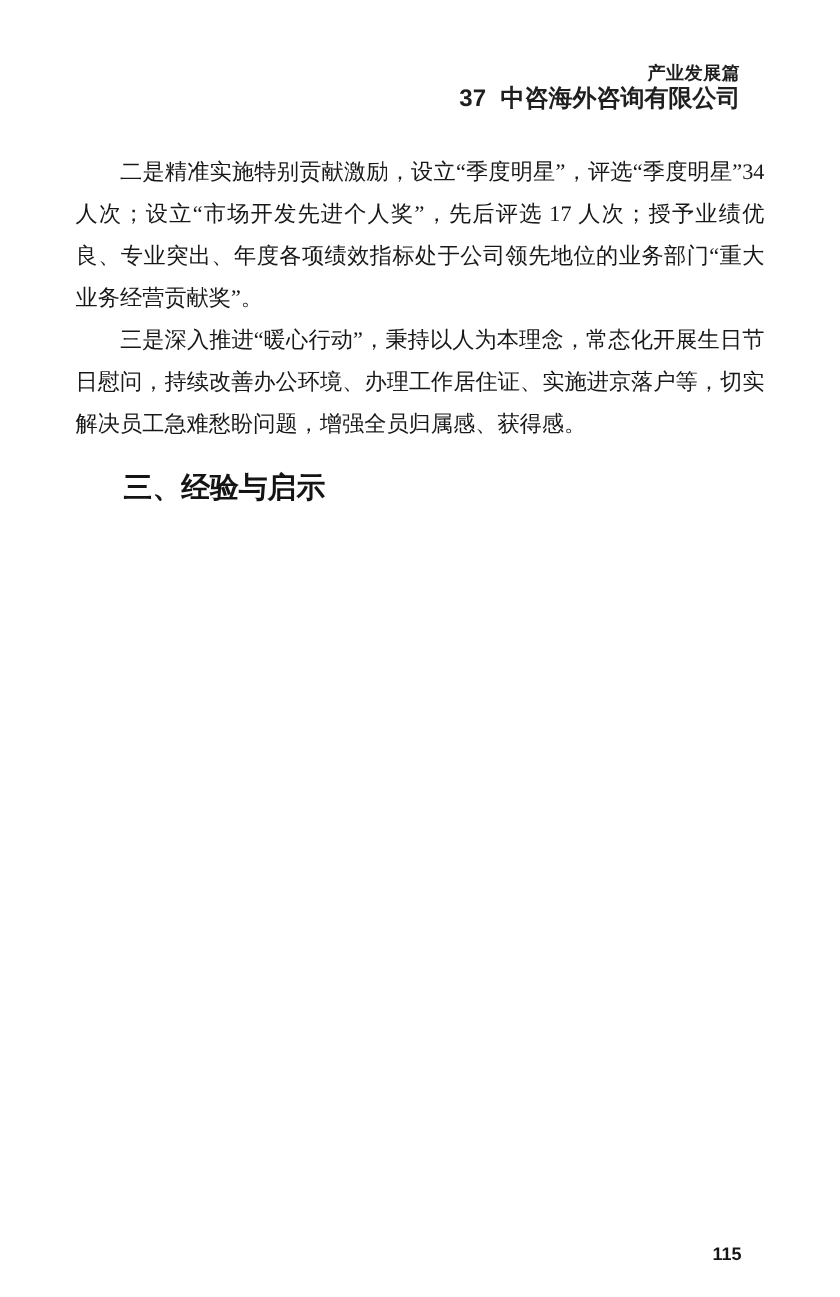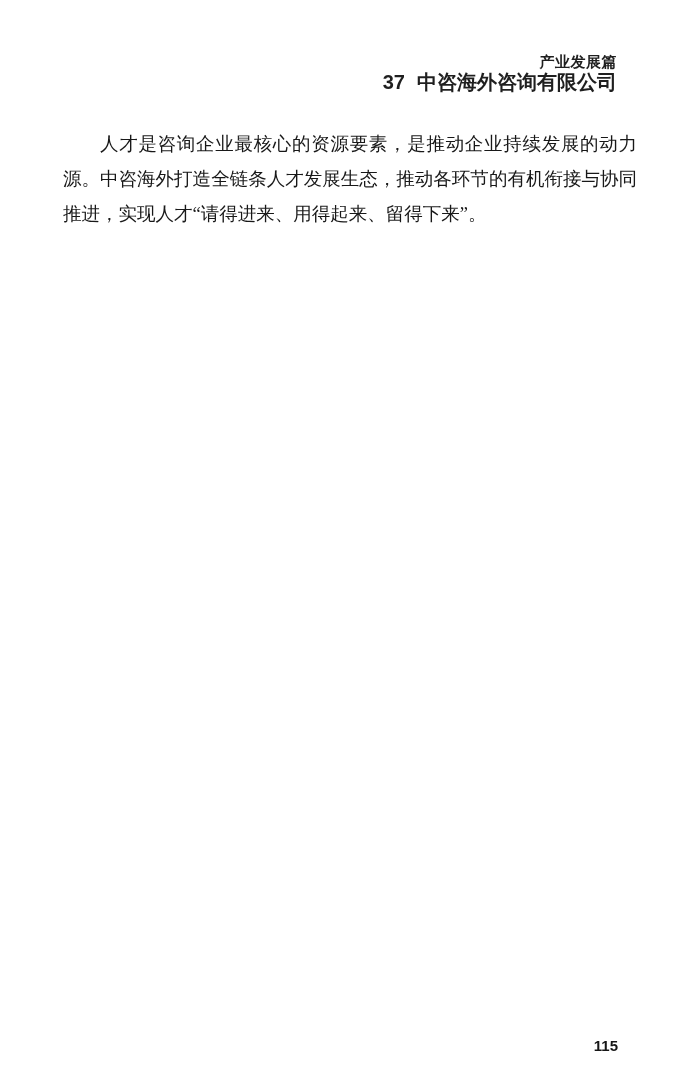--- a/index.html
+++ b/index.html
@@ -78,20 +78,22 @@
 <div class="page">
 
   <div class="page-header">
     <div class="header-title">产业发展篇</div>
     <div class="header-sub">
       <span class="chapter-num">37</span><span>中咨海外咨询有限公司</span>
     </div>
   </div>
 
   <div class="body-text">
+    <p>二是精准实施特别贡献激励，设立“季度明星”，评选“季度明星”34 人次；设立“市场开发先进个人奖”，先后评选 17 人次；授予业绩优良、专业突出、年度各项绩效指标处于公司领先地位的业务部门“重大业务经营贡献奖”。</p>
+    <p>三是深入推进“暖心行动”，秉持以人为本理念，常态化开展生日节日慰问，持续改善办公环境、办理工作居住证、实施进京落户等，切实解决员工急难愁盼问题，增强全员归属感、获得感。</p>
 
+    <h2 class="section-heading">三、经验与启示</h2>
 
-    <p>人才是咨询企业最核心的资源要素，是推动企业持续发展的动力源。中咨海外打造全链条人才发展生态，推动各环节的有机衔接与协同推进，实现人才“请得进来、用得起来、留得下来”。</p>
   </div>
 
   <div class="page-number">115</div>
 
 </div>
 
 </body></html>

